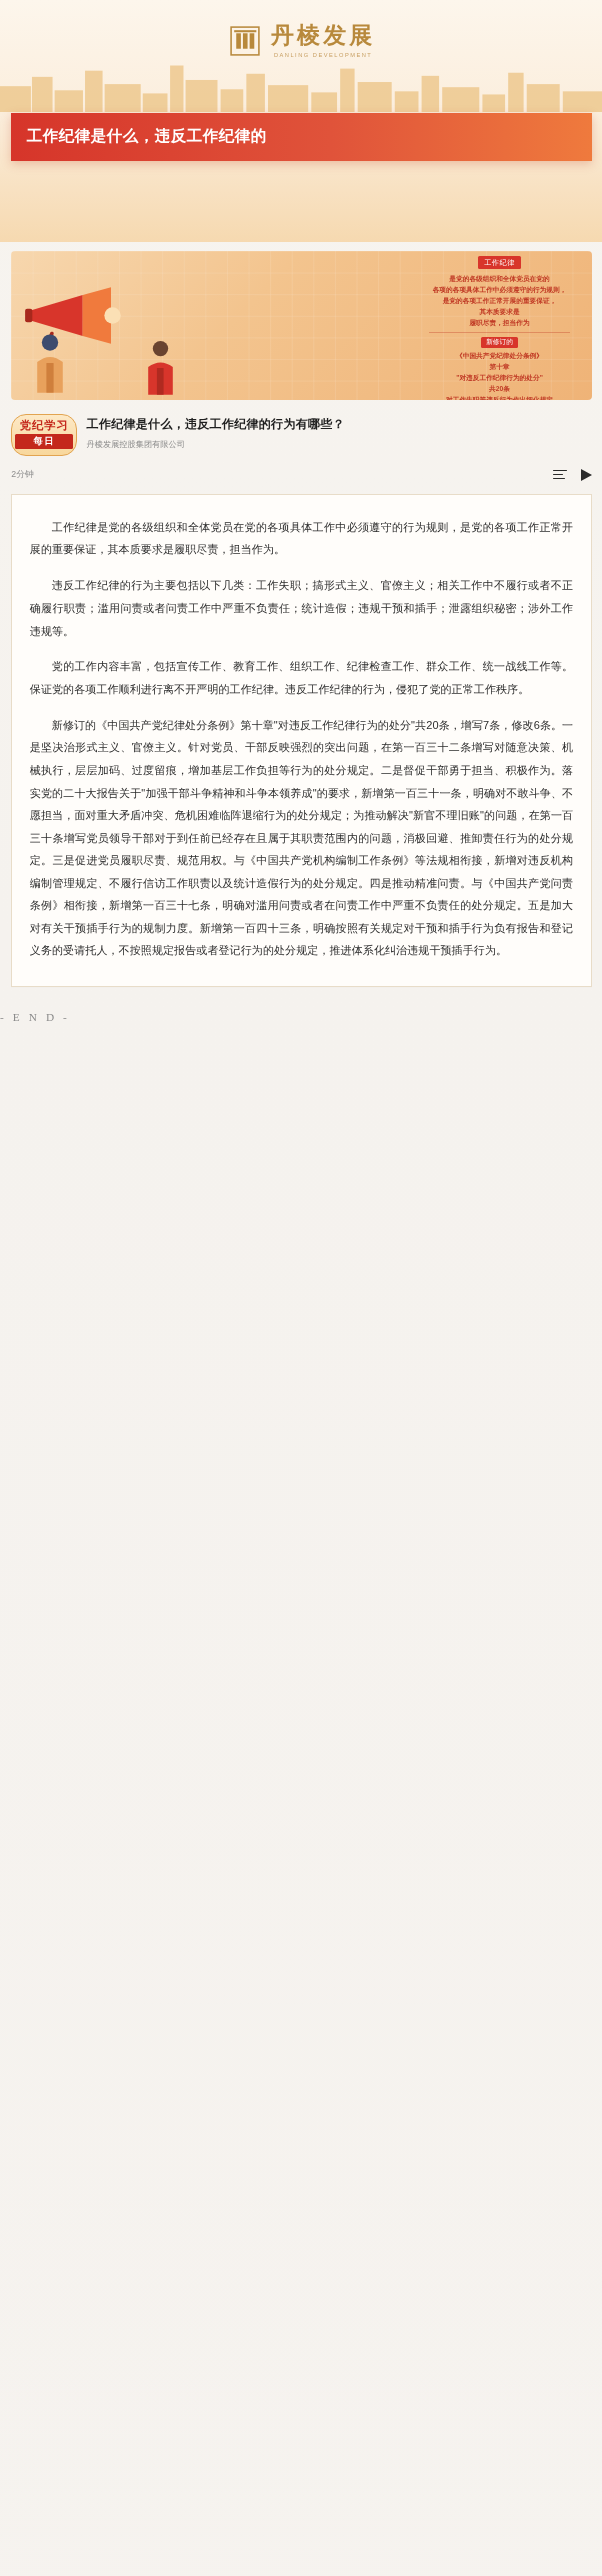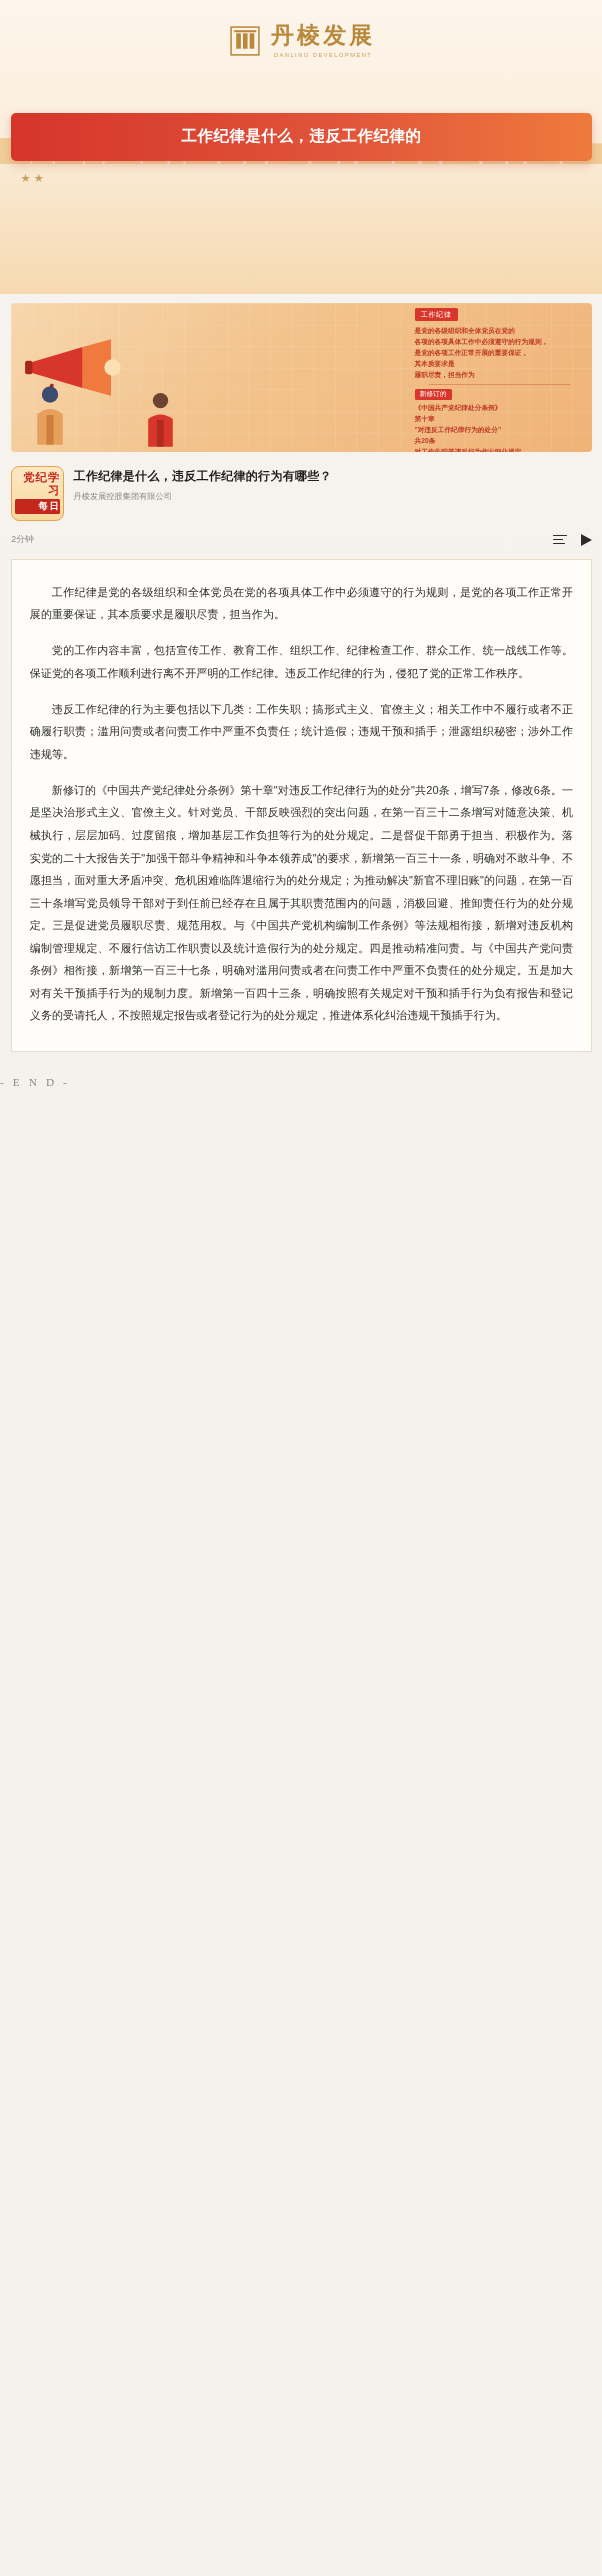--- a/index.html
+++ b/index.html
@@ -15,21 +15,21 @@
     min-height: 3114px;
     position: relative;
     background: linear-gradient(180deg, #f7f4ef 0%, #f5f2ee 30%, #f6f3ef 100%);
     overflow: hidden;
   }
 
   
   .banner {
     position: relative;
     width: 100%;
-    height: 294px;
+    height: 242px;
     background: linear-gradient(180deg, #fdf6ec 0%, #fbeedd 45%, #f6d9b0 100%);
     overflow: hidden;
   }
   .logo-wrap {
     position: absolute;
     top: 24px;
     left: 0; right: 0;
     display: flex;
     justify-content: center;
     align-items: center;
@@ -69,24 +69,23 @@
     color: #caa05e;
     font-size: 11.3px;
   }
 
   
   .title-bar {
     position: absolute;
     left: 11.3px; right: 11.3px;
     top: 113px;
     background: linear-gradient(90deg, #d6352a 0%, #e0533a 55%, #ef7a3d 100%);
-    border-radius: 5px;
+    border-radius: 0;
     padding: 11.3px 15.5px 12.4px 15.5px;
     box-shadow: 0 3.1px 9.3px rgba(190, 60, 30, 0.25);
-    text-align: center;
   }
   .title-bar .t {
     color: #fff;
     font-size: 15.5px;
     font-weight: bold;
     line-height: 1.55;
     letter-spacing: 0.5px;
     font-family: "Liberation Sans", sans-serif;
   }
 
@@ -106,21 +105,21 @@
       linear-gradient(rgba(255,255,255,0.20) 0.5px, transparent 0.5px),
       linear-gradient(90deg, rgba(255,255,255,0.20) 0.5px, transparent 0.5px);
     background-size: 21.6px 21.6px;
     opacity: 0.55;
   }
   .illus-text {
     position: absolute;
     right: 7.2px;
     top: 5.2px;
     width: 170px;
-    text-align: left;
+    text-align: center;
   }
   .illus-text .lbl {
     display: inline-block;
     background: #d8352b;
     color: #fff;
     font-size: 7.2px;
     padding: 1.5px 6.2px;
     border-radius: 1.5px;
     margin-bottom: 3.1px;
     letter-spacing: 0.5px;
@@ -152,26 +151,26 @@
   
   .art-head {
     position: relative;
     margin: 13.4px 11.3px 0 11.3px;
     display: flex;
     gap: 9.3px;
     align-items: flex-start;
   }
   .badge {
     flex: 0 0 auto;
-    width: 53px;
+    width: 66px;
     background: linear-gradient(180deg, #fde9c6 0%, #f8d79c 100%);
     border: 1px solid #e2a450;
-    border-radius: 8px;
+    border-radius: 15px;
     padding: 4.1px 3.1px 5.2px 3.1px;
-    text-align: right;
+    text-align: center;
   }
   .badge .l1 {
     color: #c4281c;
     font-size: 11.3px;
     font-weight: bold;
     letter-spacing: 1px;
     line-height: 1.15;
   }
   .badge .l2 {
     margin-top: 2.6px;
@@ -375,20 +374,20 @@
           <i></i>
           <i></i>
           <i></i>
         </div>
       <div class="ic-play"></div>
     </div>
   </div>
 
   <div class="body-card">
     <p>工作纪律是党的各级组织和全体党员在党的各项具体工作中必须遵守的行为规则，是党的各项工作正常开展的重要保证，其本质要求是履职尽责，担当作为。</p>
+    <p>违反工作纪律的行为主要包括以下几类：工作失职；搞形式主义、官僚主义；相关工作中不履行或者不正确履行职责；滥用问责或者问责工作中严重不负责任；统计造假；违规干预和插手；泄露组织秘密；涉外工作违规等。</p>
     <p>党的工作内容丰富，包括宣传工作、教育工作、组织工作、纪律检查工作、群众工作、统一战线工作等。保证党的各项工作顺利进行离不开严明的工作纪律。违反工作纪律的行为，侵犯了党的正常工作秩序。</p>
-    <p>违反工作纪律的行为主要包括以下几类：工作失职；搞形式主义、官僚主义；相关工作中不履行或者不正确履行职责；滥用问责或者问责工作中严重不负责任；统计造假；违规干预和插手；泄露组织秘密；涉外工作违规等。</p>
     <p>新修订的《中国共产党纪律处分条例》第十章"对违反工作纪律行为的处分"共20条，增写7条，修改6条。一是坚决治形式主义、官僚主义。针对党员、干部反映强烈的突出问题，在第一百三十二条增写对随意决策、机械执行，层层加码、过度留痕，增加基层工作负担等行为的处分规定。二是督促干部勇于担当、积极作为。落实党的二十大报告关于"加强干部斗争精神和斗争本领养成"的要求，新增第一百三十一条，明确对不敢斗争、不愿担当，面对重大矛盾冲突、危机困难临阵退缩行为的处分规定；为推动解决"新官不理旧账"的问题，在第一百三十条增写党员领导干部对于到任前已经存在且属于其职责范围内的问题，消极回避、推卸责任行为的处分规定。三是促进党员履职尽责、规范用权。与《中国共产党机构编制工作条例》等法规相衔接，新增对违反机构编制管理规定、不履行信访工作职责以及统计造假行为的处分规定。四是推动精准问责。与《中国共产党问责条例》相衔接，新增第一百三十七条，明确对滥用问责或者在问责工作中严重不负责任的处分规定。五是加大对有关干预插手行为的规制力度。新增第一百四十三条，明确按照有关规定对干预和插手行为负有报告和登记义务的受请托人，不按照规定报告或者登记行为的处分规定，推进体系化纠治违规干预插手行为。</p>
   </div>
 
   <div class="end-mark">- E N D -</div>
 </div>
 
 
 </body></html>

